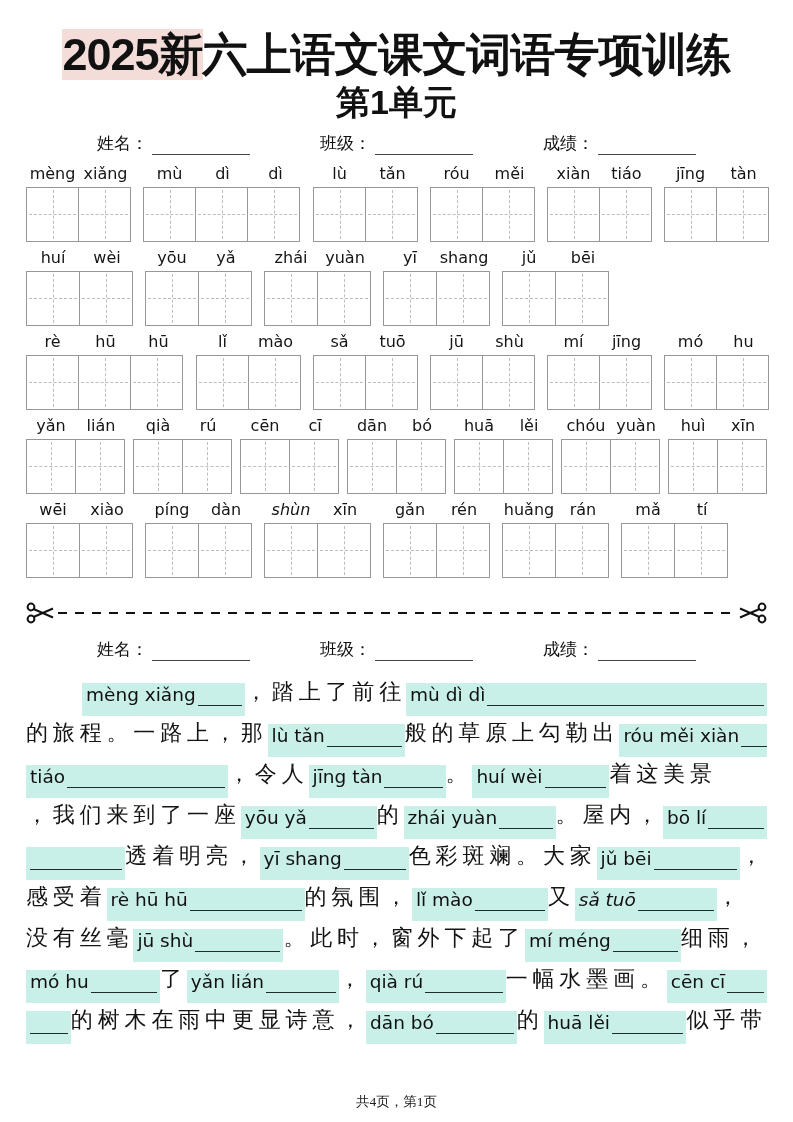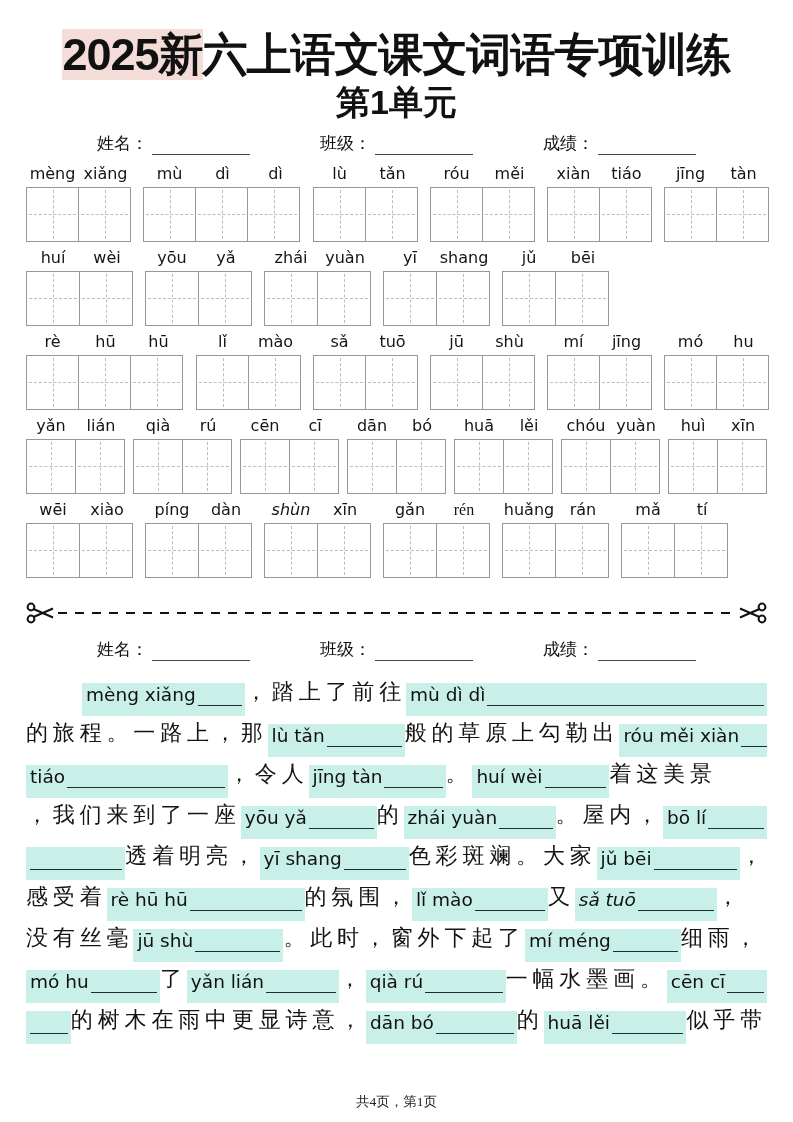--- a/index.html
+++ b/index.html
@@ -385,21 +385,21 @@
             <span class="py-syl" style="width: 54px;">xīn</span>
           </div>
           <div class="py-boxes">
             <div class="tian-box" style="width: 54px;"></div>
             <div class="tian-box" style="width: 54px;"></div>
           </div>
         </div>
         <div class="py-group">
           <div class="py-labels">
             <span class="py-syl" style="width: 54px;">gǎn</span>
-            <span class="py-syl" style="width: 54px; font-family: Liberation Serif, serif;">rén</span>
+            <span class="py-syl" style="width: 54px;">rén</span>
           </div>
           <div class="py-boxes">
             <div class="tian-box" style="width: 54px;"></div>
             <div class="tian-box" style="width: 54px;"></div>
           </div>
         </div>
         <div class="py-group">
           <div class="py-labels">
             <span class="py-syl" style="width: 54px;">huǎng</span>
             <span class="py-syl" style="width: 54px;">rán</span>

